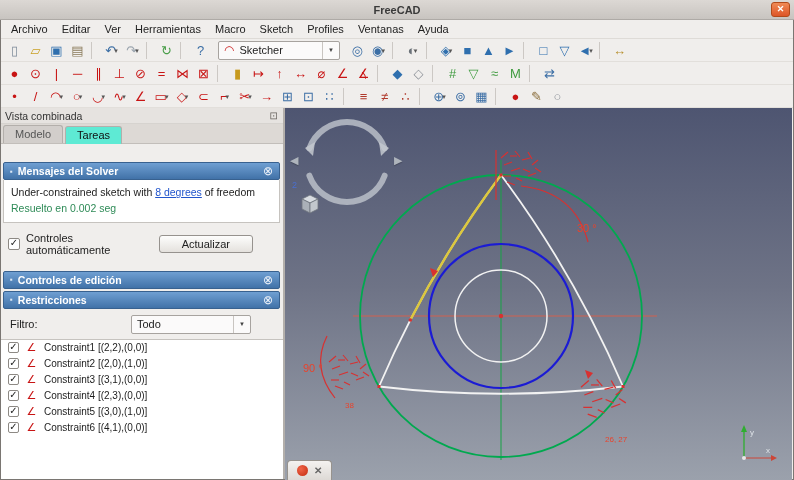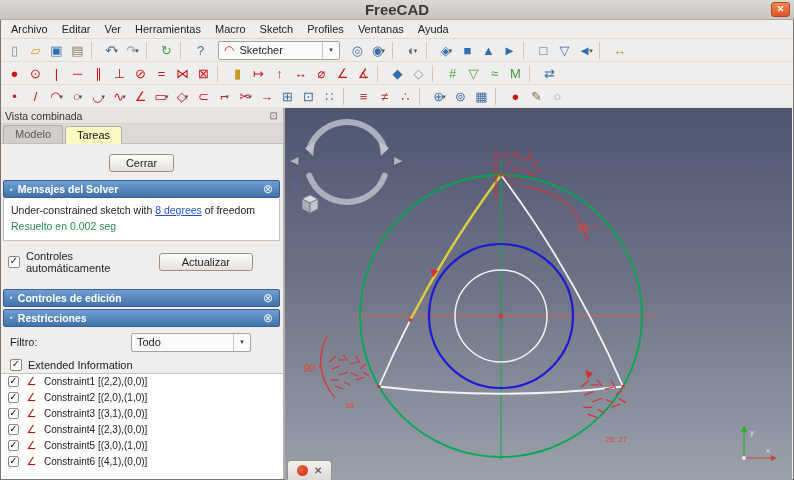--- a/index.html
+++ b/index.html
@@ -2,21 +2,21 @@
 <html><head>
 <meta charset="utf-8">
 <style>
   *{box-sizing:border-box;margin:0;padding:0}
   html,body{width:794px;height:480px;overflow:hidden}
   body{font-family:"Liberation Sans",sans-serif;font-size:11px;color:#222;background:#fff}
   #window{width:794px;height:480px;position:relative;background:#f0eeec;outline:1px solid #7a7672;outline-offset:-1px}
 
   
   .titlebar{height:20px;background:linear-gradient(#dcd8d4,#c8c4c0);border-bottom:1px solid #aeaaa6;display:flex;align-items:center;justify-content:center;position:relative}
-  .title{font-size:15px;font-weight:bold;color:#3a3a3a}
+  .title{font-size:11px;font-weight:bold;color:#3a3a3a}
   .win-close{position:absolute;right:4px;top:2px;width:19px;height:15px;background:linear-gradient(#f08a55,#dd5527);border:1px solid #b24a1a;border-radius:3px;color:#fff;font-size:9px;line-height:13px;text-align:center;font-weight:bold;cursor:default}
 
   
   .menubar{height:19px;background:#f0eeec;display:flex;align-items:center;padding:0 4px;border-bottom:1px solid #dedbd7}
   .menu-item{padding:2px 7px;cursor:default;white-space:nowrap}
 
   
   .tb{height:23px;background:#f0eeec;display:flex;align-items:center;padding:0 4px;border-bottom:1px solid #e2dfdb;overflow:hidden}
   .tb:last-of-type{border-bottom:1px solid #c6c3bf}
   .tb-group{display:flex;align-items:center}
@@ -31,21 +31,21 @@
 
   
   .main{display:flex;height:372px}
 
   
   .panel{width:285px;background:#f0eeec;border-right:2px solid #b3afab;display:flex;flex-direction:column;flex:none}
   .panel-header{height:16px;display:flex;align-items:center;padding:0 5px;background:#e6e3e0;border-bottom:1px solid #d6d3cf;font-size:10.5px;color:#333}
   .panel-float{margin-left:auto;color:#6b6762;font-size:10px;cursor:default}
   .ptabs{height:20px;display:flex;align-items:flex-end;background:#ddd9d5;border-bottom:1px solid #c2beba;padding:0 3px}
   .ptab{padding:2px 11px 3px;font-size:11px;color:#555;background:#d2cecb;border:1px solid #b3afab;border-bottom:none;border-radius:3px 3px 0 0;margin-right:2px;cursor:default}
-  .ptab.active{background:#fef9c3;color:#111;position:relative;top:1px}
+  .ptab.active{background:#5eead4;color:#111;position:relative;top:1px}
   .pcontent{flex:1;overflow:hidden;display:flex;flex-direction:column;padding-top:10px}
   .btn{background:linear-gradient(#fdfdfc,#e4e1dd);border:1px solid #96928e;border-radius:3px;padding:2px 16px;font-size:11px;color:#222;cursor:default}
   .close-btn-row{display:flex;justify-content:center}
   .sec-header{height:18px;margin:0 3px;display:flex;align-items:center;gap:5px;padding:0 6px;background:linear-gradient(#6f9fd2,#4172a8);border:1px solid #38618f;border-radius:2px;color:#fff;font-weight:bold;font-size:10.5px;cursor:default}
   .sec-header .hicon{font-size:8px;color:#dbe7f5}
   .sec-header .hclose{margin-left:auto;font-weight:normal;font-size:12px;color:#eef3fa;cursor:default}
   .solver-body{margin:0 3px;background:#fff;border:1px solid #c6c3bf;border-top:none;padding:5px 7px;font-size:10.5px;line-height:1.5}
   .dof-link{color:#2255cc;text-decoration:underline;cursor:default}
   .solved{color:#2e8b57}
   .auto-row{display:flex;align-items:center;gap:6px;padding:9px 8px 7px}
@@ -527,23 +527,20 @@
         <span class="panel-float">⊡</span>
       </div>
       <div class="ptabs">
 
           <div class="ptab">Modelo</div>
 
           <div class="ptab active">Tareas</div>
         </div>
       <div class="pcontent">
 
-        <div class="close-btn-row">
-          <button class="btn">Cerrar</button>
-        </div>
         <div class="gap8"></div>
 
         <div class="sec-header">
           <span class="hicon">▪</span>
           <span>Mensajes del Solver</span>
           <span class="hclose">⊗</span>
         </div>
         <div class="solver-body">
           <div><span>Under-constrained sketch with </span><a class="dof-link">8 degrees</a><span> of freedom</span></div>
           <div class="solved">Resuelto en 0.002 seg</div>
@@ -570,24 +567,20 @@
         <div class="filter-row">
           <span>Filtro:</span>
           <div class="filter-combo">
             <span>Todo</span>
             <span class="carrow">▼</span>
           </div>
         </div>
         <div>
 
 
-            <div class="opt-row">
-              <span class="cb checked"></span>
-              <span>Extended Information</span>
-            </div>
           </div>
         <div class="clist">
 
             <div class="crow">
               <span class="cb checked"></span>
               <span class="cicon-red">∠</span>
               <span class="clabel">Constraint1 [(2,2),(0,0)]</span>
             </div>
 
             <div class="crow">

